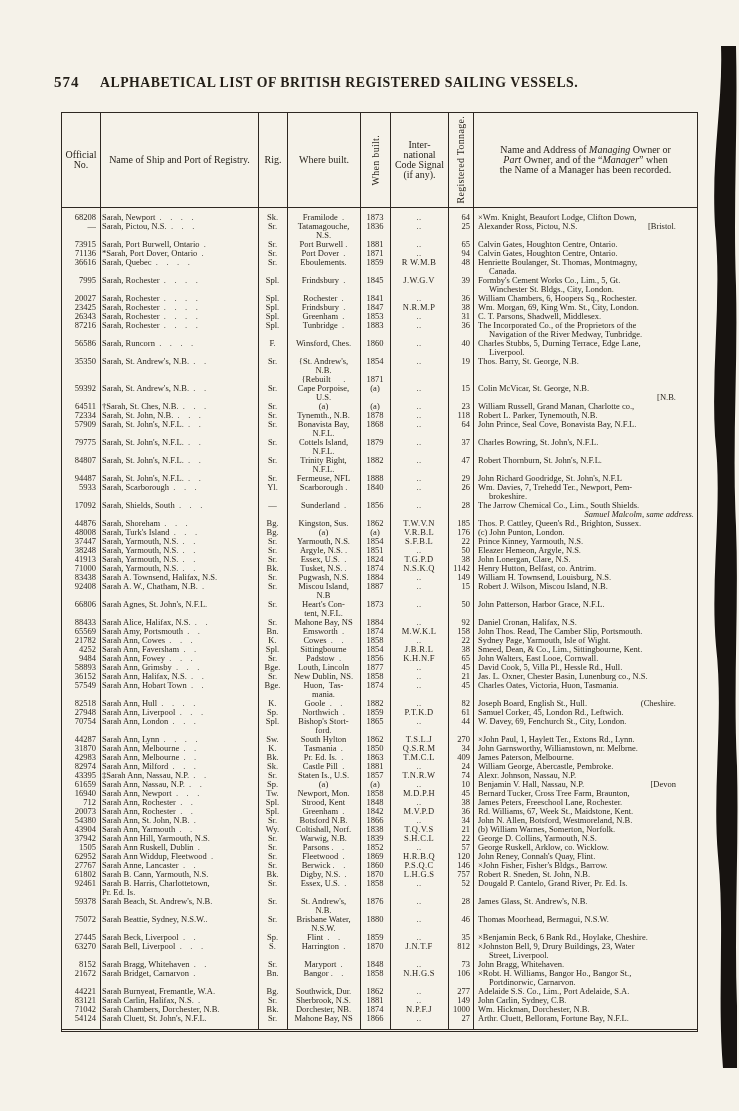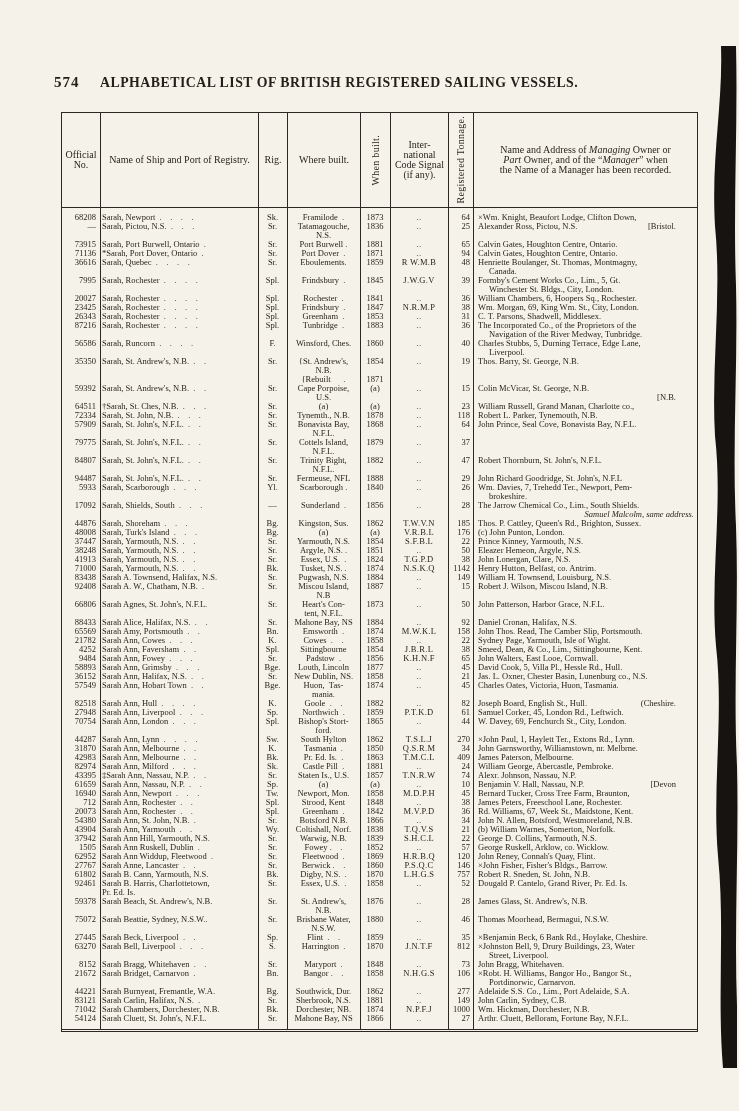--- a/index.html
+++ b/index.html
@@ -256,20 +256,21 @@
         </div>
         <div class="trow gap">
           <div class="c no">79775</div>
           <div class="c name">Sarah, St. John's, N.F.L. . .</div>
           <div class="c rig">Sr.</div>
           <div class="c where">Cottels Island,
 N.F.L.</div>
           <div class="c when">1879</div>
           <div class="c code">..</div>
           <div class="c tons">37</div>
+          <div class="c owner"><span class="omain">Charles Bowring, St. John's, N.F.L.</span></div>
         </div>
         <div class="trow gap">
           <div class="c no">84807</div>
           <div class="c name">Sarah, St. John's, N.F.L. . .</div>
           <div class="c rig">Sr.</div>
           <div class="c where">Trinity Bight,
 N.F.L.</div>
           <div class="c when">1882</div>
           <div class="c code">..</div>
           <div class="c tons">47</div>
@@ -627,21 +628,21 @@
           <div class="c where">Warwig, N.B.</div>
           <div class="c when">1839</div>
           <div class="c code">S.H.C.L</div>
           <div class="c tons">22</div>
           <div class="c owner"><span class="omain">George D. Collins, Yarmouth, N.S.</span></div>
         </div>
         <div class="trow">
           <div class="c no">1505</div>
           <div class="c name">Sarah Ann Ruskell, Dublin .</div>
           <div class="c rig">Sr.</div>
-          <div class="c where">Fowey . .</div>
+          <div class="c where">Parsons . .</div>
           <div class="c when">1852</div>
           <div class="c code">..</div>
           <div class="c tons">57</div>
           <div class="c owner"><span class="omain">George Ruskell, Arklow, co. Wicklow.</span></div>
         </div>
         <div class="trow">
           <div class="c no">62952</div>
           <div class="c name">Sarah Ann Widdup, Fleetwood .</div>
           <div class="c rig">Sr.</div>
           <div class="c where">Fleetwood .</div>

